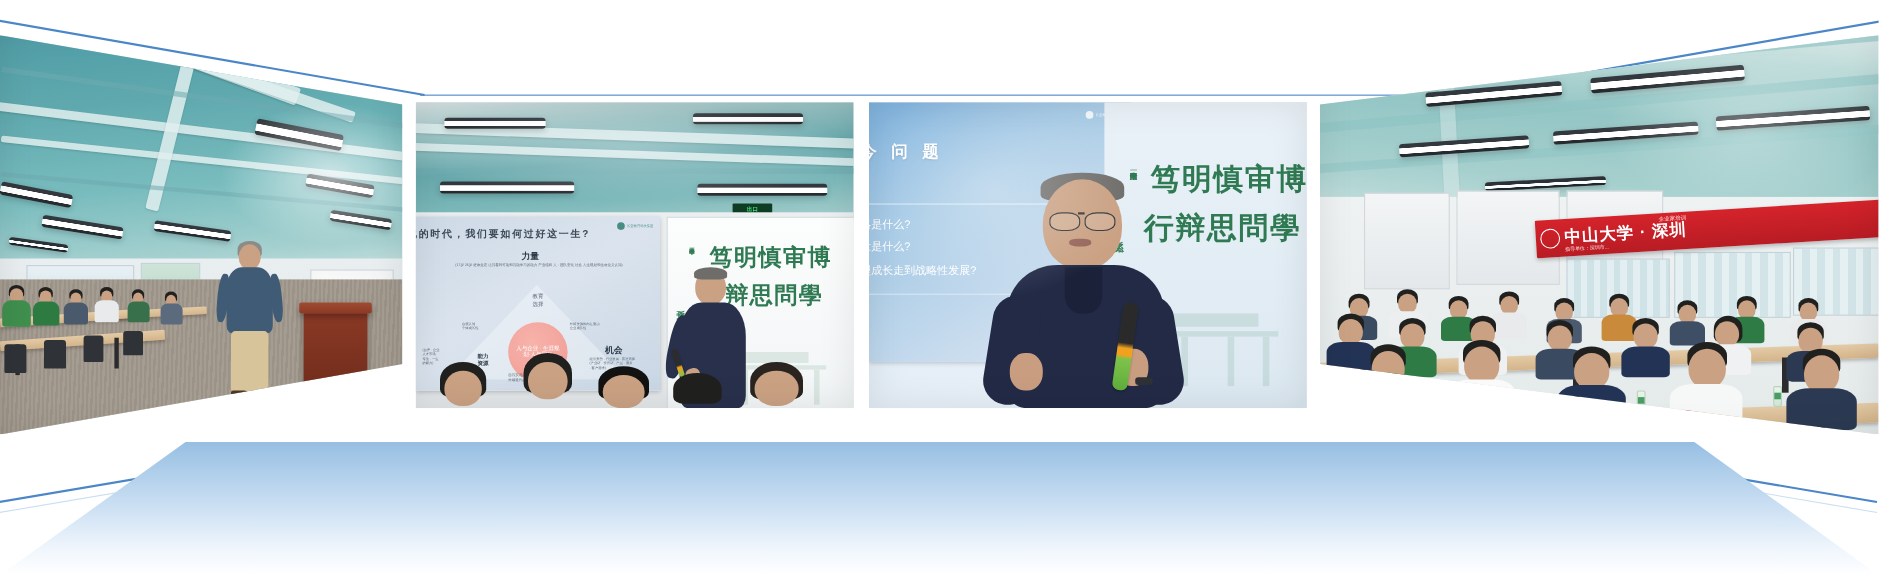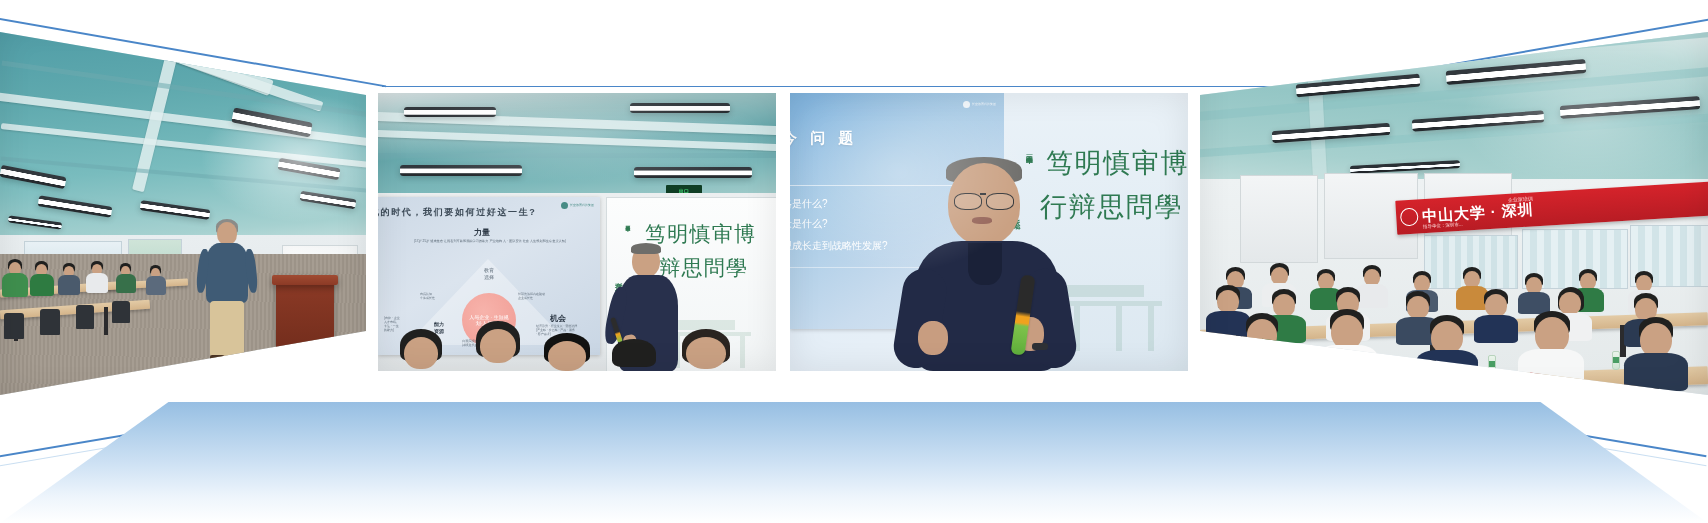--- a/index.html
+++ b/index.html
@@ -66,21 +66,21 @@
        background:radial-gradient(circle at 40% 35%,#f7b3ab,#f09b93);
        display:flex;align-items:center;justify-content:center;text-align:center;
        color:#fff;font-size:5px;line-height:1.25;}
   .dg-label{position:absolute;color:#2e3a47;font-weight:700;white-space:nowrap;}
   .dg-small{position:absolute;color:#5d6b78;white-space:nowrap;line-height:1.3;}
 
   
   .calli{position:absolute;background:linear-gradient(180deg,#fcfdfd,#f2f5f6);
          border:1px solid #d5dcde;overflow:hidden;}
   .calli .cl-col{position:absolute;color:#2f7a52;font-family:"DejaVu Serif",serif;
-         font-weight:400;writing-mode:vertical-rl;letter-spacing:.06em;white-space:nowrap;}
+         font-weight:700;writing-mode:vertical-rl;letter-spacing:.06em;white-space:nowrap;}
   .calli .cl-side{position:absolute;color:#2f7a52;font-family:"DejaVu Serif",serif;
          writing-mode:vertical-rl;white-space:nowrap;opacity:.92;}
   .calli .cl-seal{position:absolute;color:#2f7a52;writing-mode:vertical-rl;white-space:nowrap;}
   
   .gate-wm{position:absolute;opacity:.12;}
   .gate-wm i{position:absolute;background:#2f7a52;display:block;}
 
   .exitsign{position:absolute;background:#0f3d24;border-radius:1px;
         display:flex;align-items:center;justify-content:center;}
   .exitsign span{color:#46e07a;font-size:5px;font-weight:700;letter-spacing:.04em;}
@@ -339,21 +339,21 @@
         </div>
       </div>
       <div class="vig"></div>
     </div>
   </div>
 
   <div class="photo" id="photo-c2">
     <div class="scene">
       <div style="position:absolute;inset:0;background:linear-gradient(140deg,#d8e7f3 0%,#e4eef7 40%,#eef3f7 100%);"></div>
 
-      <div class="slide blue" style="left:0px;top:0px;width:214px;height:236px;">
+      <div class="slide blue" style="left:0px;top:0px;width:214px;height:236px;padding-left:24px;">
         <div class="sl-logo" style="right:8px;top:8px;">
           <span class="lg-mark"></span>
           <span class="lg-tx">长空教育科技集团</span>
         </div>
         <div class="sl-title" style="left:-8px;top:36px;font-size:15px;letter-spacing:.3em;">今 问 题</div>
         <div style="position:absolute;left:-10px;top:92px;width:230px;height:1px;background:rgba(255,255,255,.6);"></div>
         <div class="sl-line" style="left:-58px;top:104px;font-size:10px;">我的人生战略是什么?</div>
         <div class="sl-line" style="left:-58px;top:124px;font-size:10px;">我的核心力量是什么?</div>
         <div class="sl-line" style="left:-58px;top:146px;font-size:10px;">如何从机会型成长走到战略性发展?</div>
         <div style="position:absolute;left:-10px;top:174px;width:230px;height:1px;background:rgba(255,255,255,.45);"></div>

